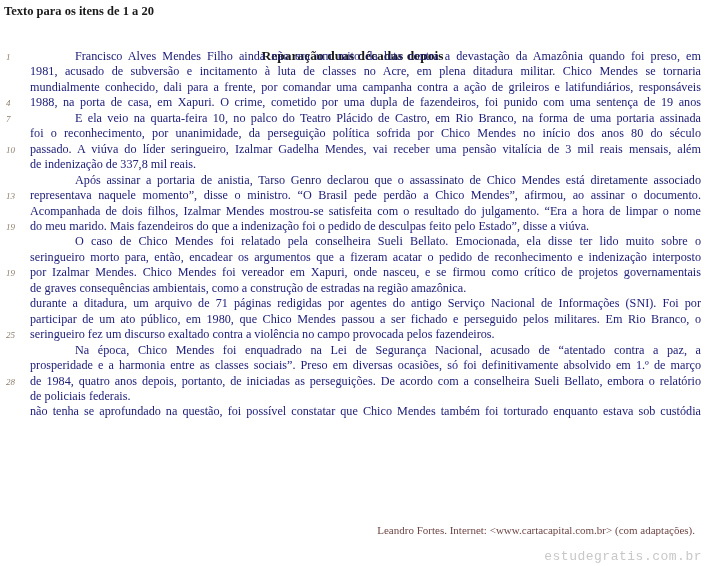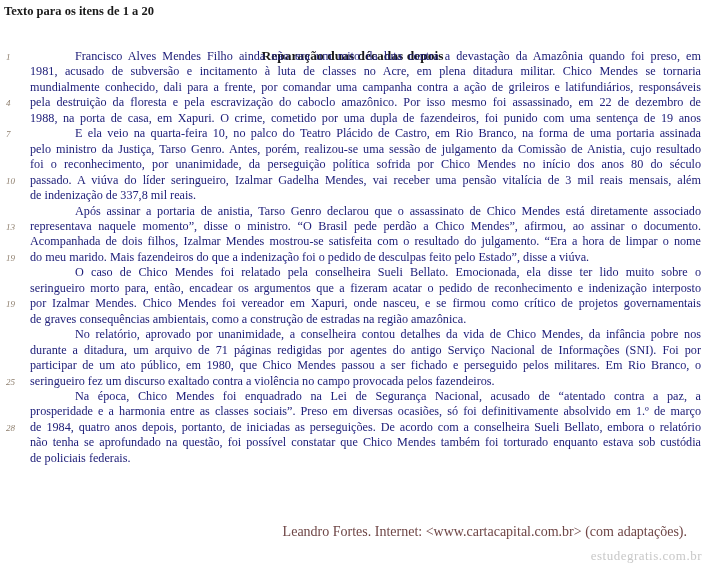--- a/index.html
+++ b/index.html
@@ -42,27 +42,27 @@
   .num {
     position: absolute; left: 6px; top: 1px;
     width: 15px; display: inline-block;
     font-style: italic;
     font-size: 9px;
     color: var(--num-color, #8d7e6d);
     text-align: left;
     text-align-last: left;
   }
   .attribution {
-    position: absolute; top: 524px; right: 18px;
-    font-size: 14px;
+    position: absolute; top: 524px; right: 10px;
+    font-size: 11px;
     color: var(--attr-color, #6e4545);
   }
   .watermark {
     position: absolute; bottom: 2px; right: 3px;
-    font-family: Liberation Serif, serif;
+    font-family: Liberation Mono, monospace;
     font-size: 13px;
     letter-spacing: 0.5px;
     color: var(--wm-color, #c8c8c8);
   }
 </style>
 </head>
 <body style="--body-color: #20207a; --title-color: #1a1a1a; --num-color: #8d7e6d; --attr-color: #6e4545; --wm-color: #c8c8c8;">
 
 <div class="page">
   <div class="header">Texto para os itens de 1 a 20</div>
@@ -78,38 +78,33 @@
     <span class="txt">1981, acusado de subversão e incitamento à luta de classes no Acre, em plena ditadura militar. Chico Mendes se tornaria</span>
   </div>
 
   <div class="line">
     <span class="num"></span>
     <span class="txt">mundialmente conhecido, dali para a frente, por comandar uma campanha contra a ação de grileiros e latifundiários, responsáveis</span>
   </div>
 
   <div class="line">
     <span class="num">4</span>
-    <span class="txt">pela destruição da floresta e pela escravização do caboclo amazônico. Por isso mesmo foi assassinado, em 22 de dezembro de</span>
   </div>
 
   <div class="line">
     <span class="num"></span>
     <span class="txt">1988, na porta de casa, em Xapuri. O crime, cometido por uma dupla de fazendeiros, foi punido com uma sentença de 19 anos</span>
   </div>
 
 
   <div class="line first">
     <span class="num">7</span>
     <span class="txt">E ela veio na quarta-feira 10, no palco do Teatro Plácido de Castro, em Rio Branco, na forma de uma portaria assinada</span>
   </div>
 
-  <div class="line">
-    <span class="num"></span>
-    <span class="txt">pelo ministro da Justiça, Tarso Genro. Antes, porém, realizou-se uma sessão de julgamento da Comissão de Anistia, cujo resultado</span>
-  </div>
 
   <div class="line">
     <span class="num"></span>
     <span class="txt">foi o reconhecimento, por unanimidade, da perseguição política sofrida por Chico Mendes no início dos anos 80 do século</span>
   </div>
 
   <div class="line">
     <span class="num">10</span>
     <span class="txt">passado. A viúva do líder seringueiro, Izalmar Gadelha Mendes, vai receber uma pensão vitalícia de 3 mil reais mensais, além</span>
   </div>
@@ -156,24 +151,20 @@
   <div class="line">
     <span class="num">19</span>
     <span class="txt">por Izalmar Mendes. Chico Mendes foi vereador em Xapuri, onde nasceu, e se firmou como crítico de projetos governamentais</span>
   </div>
 
   <div class="line last">
     <span class="num"></span>
     <span class="txt">de graves consequências ambientais, como a construção de estradas na região amazônica.</span>
   </div>
 
-  <div class="line first">
-    <span class="num"></span>
-    <span class="txt">No relatório, aprovado por unanimidade, a conselheira contou detalhes da vida de Chico Mendes, da infância pobre nos</span>
-  </div>
 
 
   <div class="line">
     <span class="num"></span>
     <span class="txt">durante a ditadura, um arquivo de 71 páginas redigidas por agentes do antigo Serviço Nacional de Informações (SNI). Foi por</span>
   </div>
 
   <div class="line">
     <span class="num"></span>
     <span class="txt">participar de um ato público, em 1980, que Chico Mendes passou a ser fichado e perseguido pelos militares. Em Rio Branco, o</span>
@@ -192,25 +183,25 @@
   <div class="line">
     <span class="num"></span>
     <span class="txt">prosperidade e a harmonia entre as classes sociais”. Preso em diversas ocasiões, só foi definitivamente absolvido em 1.º de março</span>
   </div>
 
   <div class="line">
     <span class="num">28</span>
     <span class="txt">de 1984, quatro anos depois, portanto, de iniciadas as perseguições. De acordo com a conselheira Sueli Bellato, embora o relatório</span>
   </div>
 
+  <div class="line last">
+    <span class="num"></span>
+    <span class="txt">de policiais federais.</span>
+  </div>
+
   <div class="line">
     <span class="num"></span>
     <span class="txt">não tenha se aprofundado na questão, foi possível constatar que Chico Mendes também foi torturado enquanto estava sob custódia</span>
-  </div>
-
-  <div class="line last">
-    <span class="num"></span>
-    <span class="txt">de policiais federais.</span>
   </div>
 </div>
   <div class="attribution">Leandro Fortes. Internet: &lt;www.cartacapital.com.br&gt; (com adaptações).</div>
   <div class="watermark">estudegratis.com.br</div>
 </div>
 
 </body></html>

